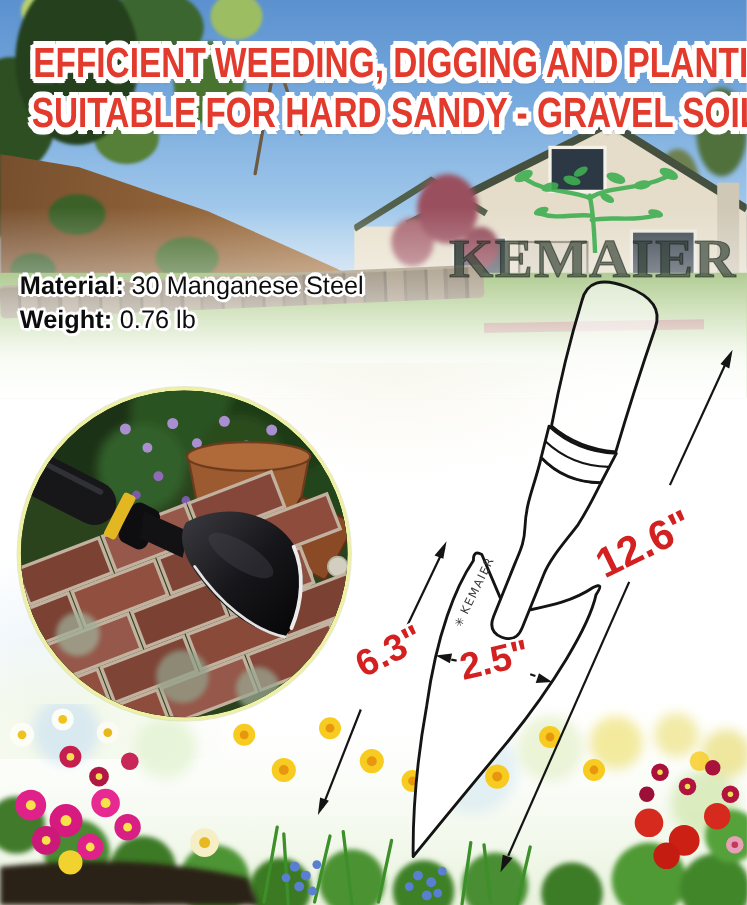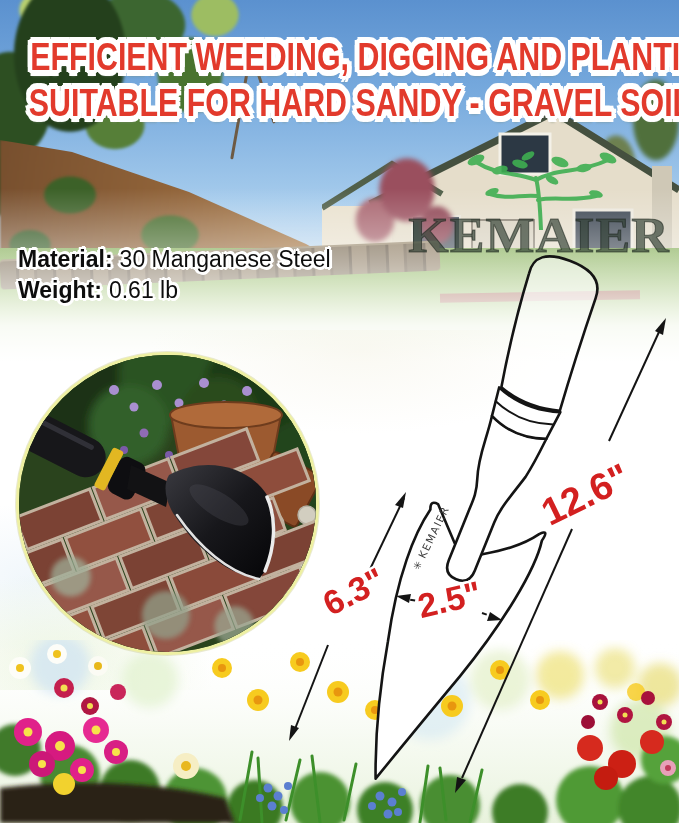--- a/index.html
+++ b/index.html
@@ -164,21 +164,21 @@
       </g>
     </svg>
     <div class="logo-text">KEMAIER</div>
   </div>
 
   <div class="abs specs">
     <div class="spec-row">
       <span class="spec-label">Material:</span><span>30 Manganese Steel</span>
     </div>
     <div class="spec-row">
-      <span class="spec-label">Weight:</span><span>0.61 lb</span>
+      <span class="spec-label">Weight:</span><span>0.76 lb</span>
     </div>
   </div>
 
   <div class="abs flowers">
     <svg width="679" height="183" viewBox="0 0 679 183">
       <defs>
         <filter id="bl2">
             <feGaussianBlur stdDeviation="2.2"></feGaussianBlur>
           </filter>
         <filter id="bl5">

